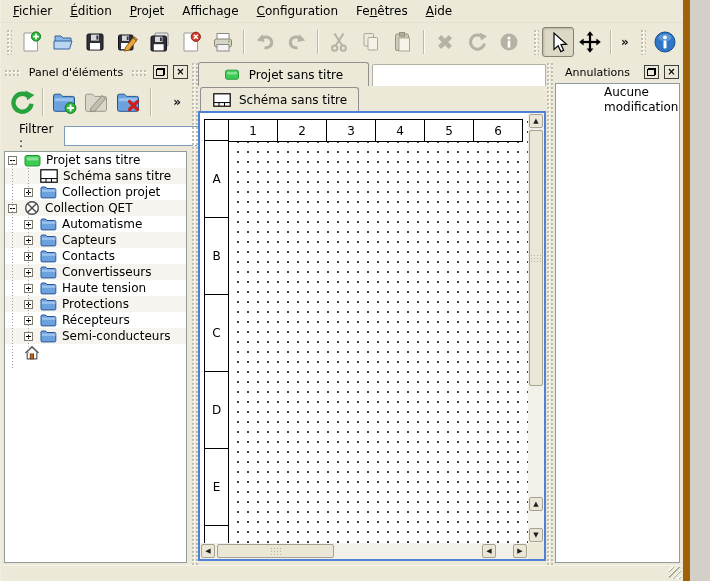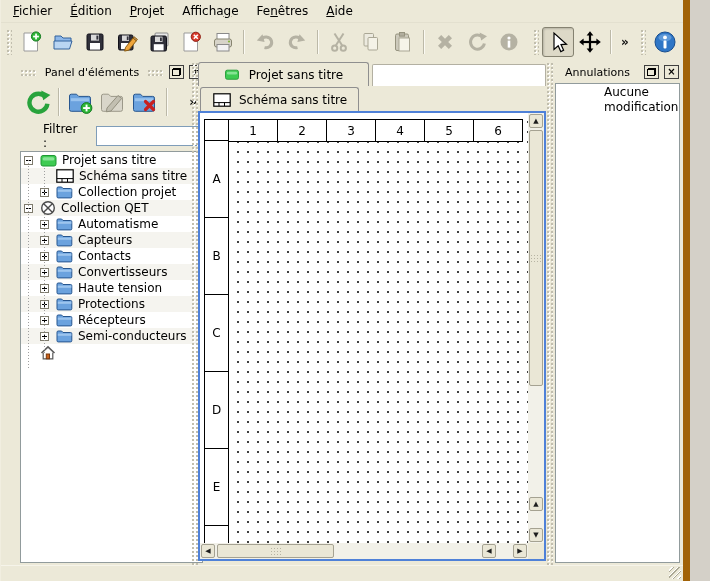--- a/index.html
+++ b/index.html
@@ -35,26 +35,26 @@
   .dock-title { height:20px; flex:none; display:flex; align-items:center; gap:5px; padding:0 3px; }
   .dock-title .fill { flex:1; height:7px; }
   .dock-title .title { font-size:11px; white-space:nowrap; padding:0 3px; }
   .dock-btn { width:15px; height:14px; flex:none; border:1px solid #3f3f3f; background:#ece9d8;
     display:flex; align-items:center; justify-content:center; font-size:10px; line-height:10px; font-weight:bold; }
   .rg { position:relative; width:9px; height:8px; }
   .rg::after { content:""; position:absolute; right:0; top:0; width:6px; height:5px; border:1px solid #000; }
   .rg::before { content:""; position:absolute; left:0; bottom:0; width:6px; height:5px;
     border:1px solid #000; background:#ece9d8; z-index:1; }
   
-  #left-dock { left:16px; width:190px; }
+  #left-dock { left:0; width:190px; }
   .dock-toolbar { height:40px; flex:none; display:flex; align-items:center; padding:0 5px; }
   .dbtn { width:32px; height:32px; display:flex; align-items:center; justify-content:center; flex:none; }
   .dsep { width:2px; height:28px; margin:0 4px; flex:none;
     border-left:1px solid #bcb9a8; border-right:1px solid #fbfaf3; }
-  .filter-row { height:28px; flex:none; display:flex; align-items:center; gap:19px; padding:0 7px; }
+  .filter-row { height:28px; flex:none; display:flex; align-items:center; gap:11px; padding:0 7px; }
   .filter-input { flex:1; height:20px; border:1px solid #7f9db9; background:#fff;
     font:12px "DejaVu Sans",sans-serif; padding:0 3px; }
   .tree-box { flex:1; margin:1px 4px 2px 3px; border:1px solid #919b9c; background:#fff;
     overflow:hidden; position:relative; }
   .tree-rows { position:relative; }
   .tree-row { height:16px; display:flex; align-items:center; line-height:16px; white-space:nowrap; cursor:default; }
   .tree-rows .tree-row:nth-child(even) { background:#f5f4ef; }
   .tree-row[data-depth="0"] { padding-left:3px; }
   .tree-row[data-depth="1"] { padding-left:19px; }
   .exp { width:9px; height:9px; flex:none; margin-right:5px; position:relative;
@@ -129,20 +129,21 @@
 <body>
 
 <div class="app">
 
   <div class="menubar">
 
   <div class="menu-item"><span></span><span class="u">F</span><span>ichier</span></div>
       <div class="menu-item"><span></span><span class="u">É</span><span>dition</span></div>
       <div class="menu-item"><span></span><span class="u">P</span><span>rojet</span></div>
       <div class="menu-item"><span>Afficha</span><span class="u">g</span><span>e</span></div>
+      <div class="menu-item"><span></span><span class="u">C</span><span>onfiguration</span></div>
       <div class="menu-item"><span>Fe</span><span class="u">n</span><span>êtres</span></div>
       <div class="menu-item"><span></span><span class="u">A</span><span>ide</span></div>
     </div>
 
   <div class="toolbar">
     <div class="thandle dots"></div>
     <div class="tbtn">
         <svg width="22" height="22" viewBox="0 0 22 22">
           <path d="M4 2h9l4.5 4.5V20H4z" fill="#fefefe" stroke="#9a9a9a"></path>
           <path d="M13 2v4.5h4.5" fill="#e6e6e6" stroke="#9a9a9a"></path>

